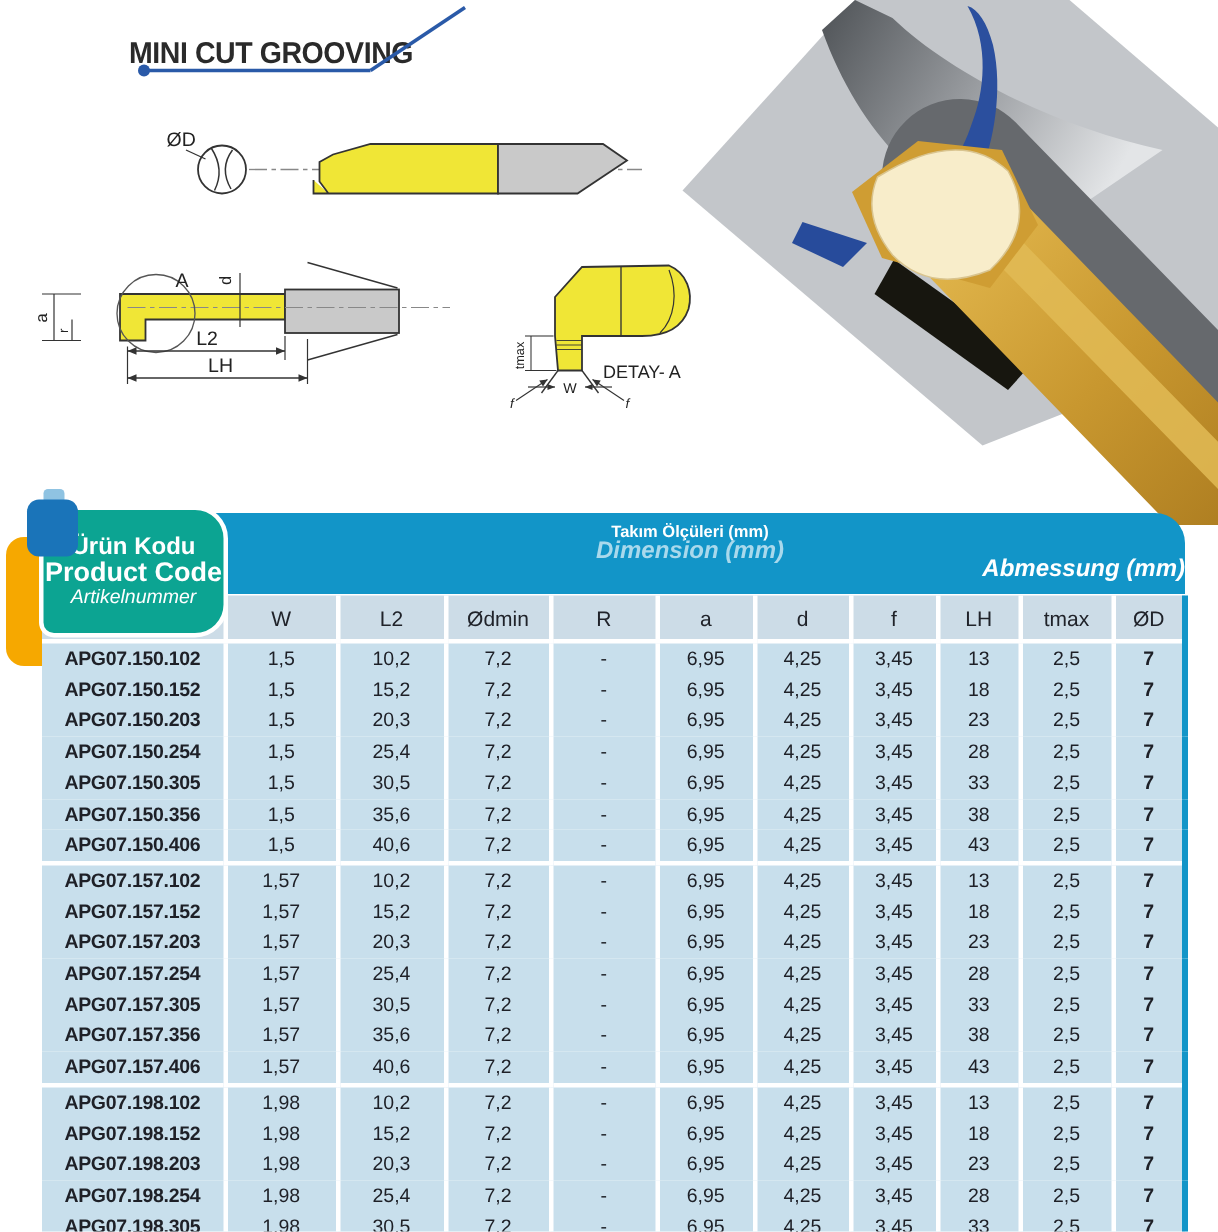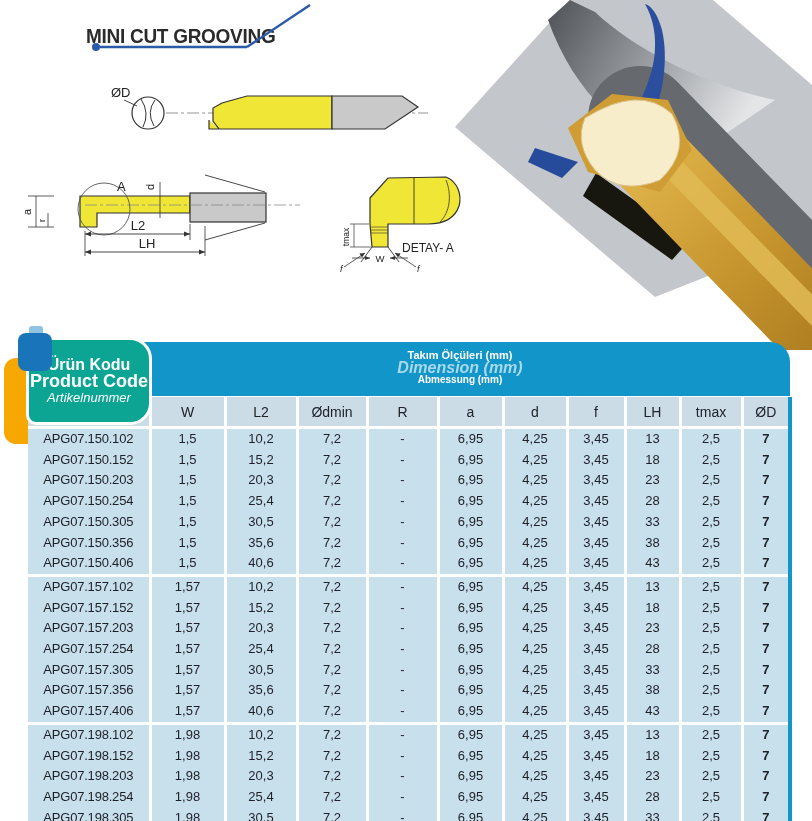--- a/index.html
+++ b/index.html
@@ -13,21 +13,21 @@
   
   #art{position:absolute;left:0;top:0;z-index:1;}
 
   
   .catalog{position:absolute;left:20px;top:332px;width:773px;height:489px;z-index:2;}
   .band{position:absolute;left:110px;top:10px;width:660px;height:54px;
     background:var(--band_blue);border-radius:0 20px 0 0;color:#fff;text-align:center;
     box-sizing:border-box;padding-top:7px;}
   .band .bt{font-size:11px;font-weight:700;line-height:13px;}
   .band .bs{font-size:16px;font-style:italic;font-weight:700;color:#a9d9ec;line-height:12px;}
-  .band .bs2{font-size:10px;font-weight:700;color:#fff;line-height:12px;}
+  .band .bs2{font-size:16px;font-style:italic;font-weight:700;color:#fff;line-height:12px;text-align:right;}
 
   .green-box{position:absolute;left:6px;top:5px;width:126px;height:88px;background:var(--green);
     border:3px solid #fff;border-radius:10px 22px 22px 10px;z-index:3;color:#fff;
     display:flex;flex-direction:column;justify-content:center;align-items:center;box-sizing:border-box;}
   .green-box .g1{font-size:16px;font-weight:700;line-height:17px;}
   .green-box .g2{font-size:18px;font-weight:700;line-height:17px;}
   .green-box .g3{font-size:13px;font-style:italic;line-height:16px;}
 
   .clip{position:absolute;left:-2px;top:-6px;width:38px;height:48px;z-index:4;}
   .clip .tab{position:absolute;left:11px;top:0;width:14px;height:14px;border-radius:3px;
@@ -39,21 +39,21 @@
     background:var(--orange);border-radius:12px 0 0 12px;z-index:1;}
 
   table.grid{position:absolute;left:8px;top:65px;width:762px;border-collapse:collapse;
     table-layout:fixed;border-right:4px solid var(--band_blue);}
   table.grid th{height:29px;background:var(--col_header_bg);font-size:14px;font-weight:400;
     color:#20232a;border-right:3px solid #fff;border-bottom:3px solid #fff;padding:0;}
   table.grid th:last-child{border-right:none;}
   table.grid td{height:20.7px;background:var(--row_blue);text-align:center;font-size:13px;
     color:#1e2027;border-right:3px solid #fff;padding:0;line-height:20.7px;white-space:nowrap;}
   table.grid td:last-child{border-right:none;font-weight:700;}
-  table.grid td.code{font-weight:400;letter-spacing:-0.2px;}
+  table.grid td.code{font-weight:700;letter-spacing:-0.2px;}
   table.grid tr.group-start td{border-top:3px solid #fff;}
 
   text{font-family:"Liberation Sans", sans-serif;fill:#222;}
 </style>
 </head>
 <body>
 
 <div id="stage">
 
   <div class="page-title">MINI CUT GROOVING</div>

